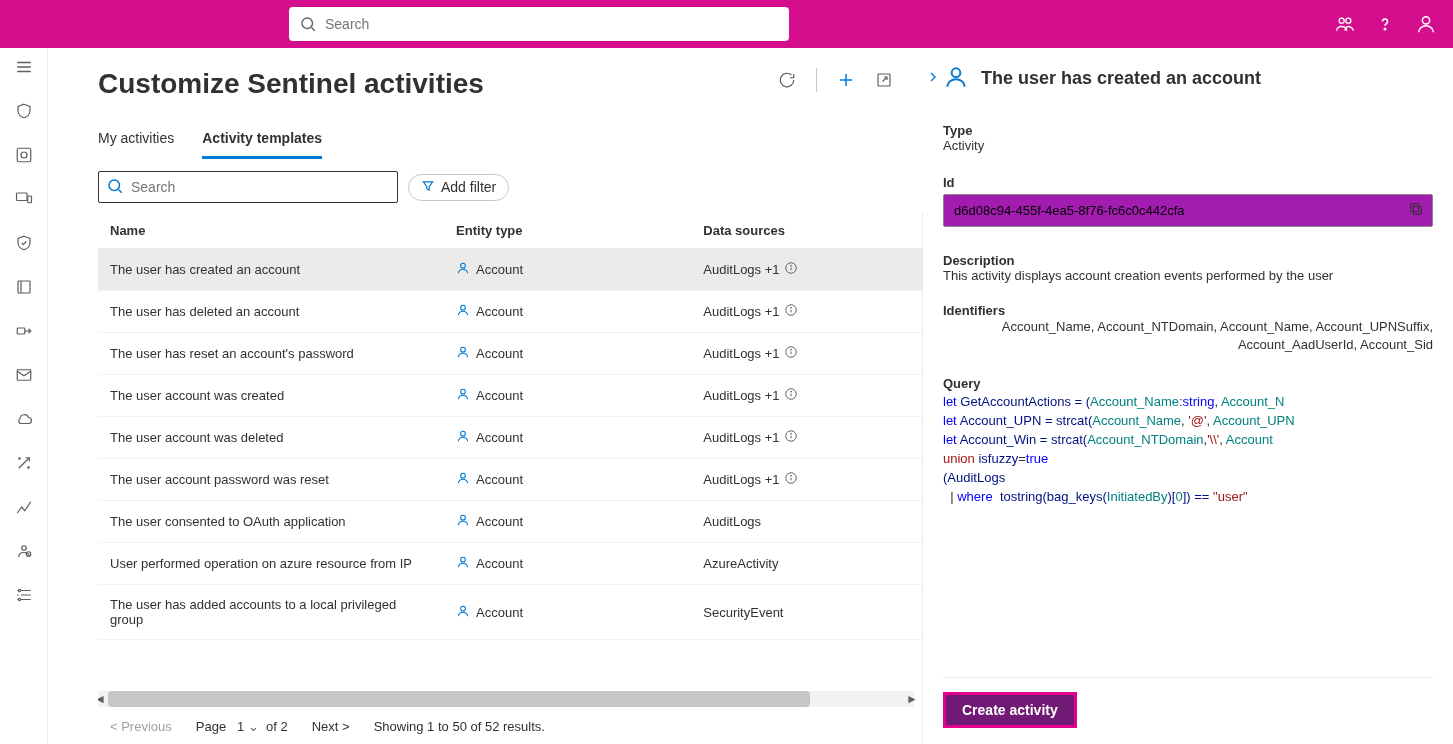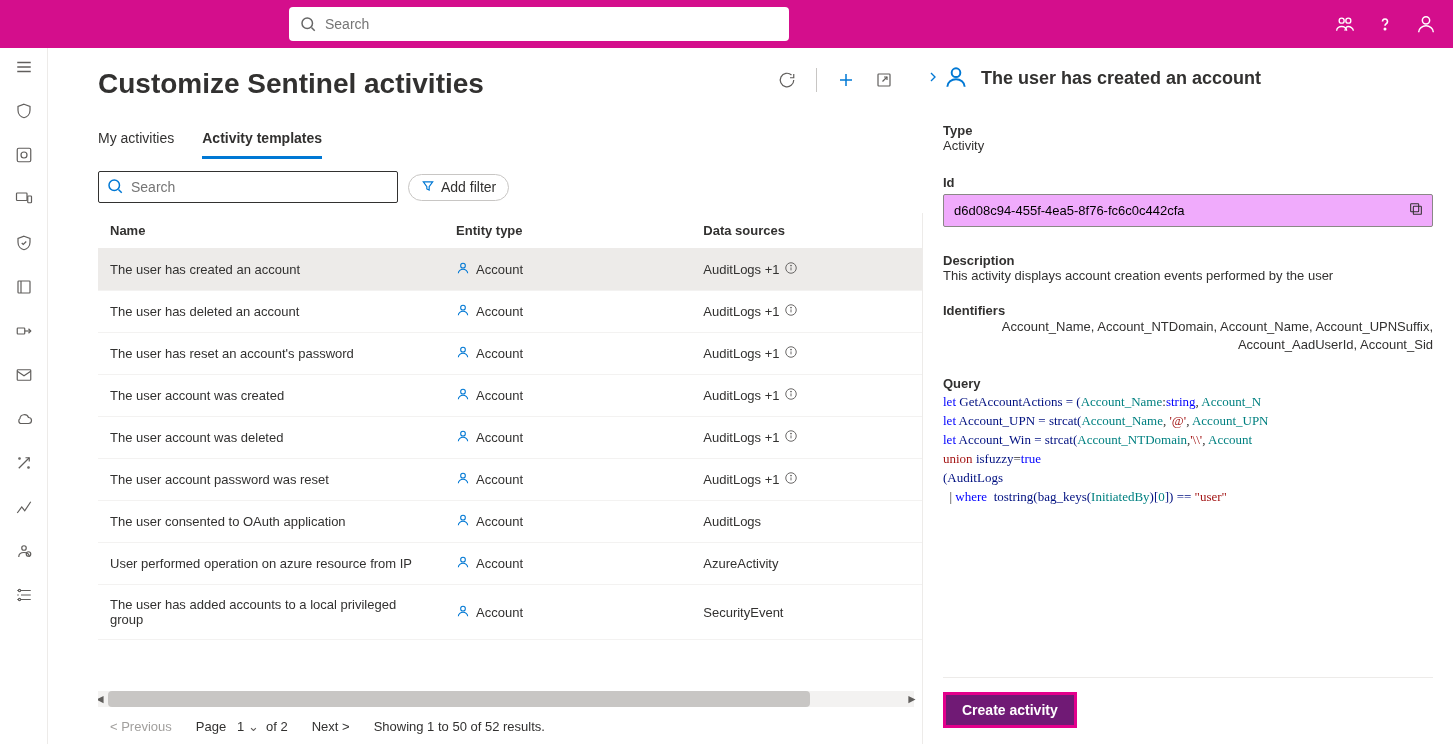--- a/index.html
+++ b/index.html
@@ -46,25 +46,25 @@
 .hscroll .arrow.right { right:-6px; }
 .pager { padding: 10px 12px; display: flex; align-items: center; gap: 24px; font-size: 13px; }
 .pager .muted { color: #a19f9d; }
 .details { width: 530px; padding: 16px 20px 16px 20px; display: flex; flex-direction: column; overflow: hidden; }
 .details-head { display: flex; align-items: center; gap: 12px; margin-bottom: 20px; position: relative; }
 .details-head .chev { color: #0078d4; position: absolute; left: -18px; cursor:pointer; }
 .details-head .u-icon { color: #0078d4; }
 .details-title { font-size: 18px; font-weight: 600; }
 .sect-label { font-weight: 600; font-size: 13px; margin-top: 10px; }
 .sect-val { font-size: 13px; color: #323130; margin-bottom: 6px; }
-.idbox { display: flex; align-items: center; border: 1px solid #8a8886; background: #f0abfc; border-radius: 2px; margin-top: 4px; margin-bottom: 12px; }
+.idbox { display: flex; align-items: center; border: 1px solid #8a8886; background: #a21caf; border-radius: 2px; margin-top: 4px; margin-bottom: 12px; }
 .idbox input { flex: 1; background: transparent; border: none; padding: 8px 10px; font-size: 13px; }
 .idbox .copy { padding: 6px 8px; color: #323130; cursor: pointer; }
 .ident { font-size: 13px; margin-bottom: 12px; line-height: 1.4; text-align: right; }
-.query-box { font-family: Liberation Serif, serif; font-size: 13px; white-space: pre; overflow-x: hidden; line-height: 1.45; border: none; padding-top:2px;}
+.query-box { font-family: Liberation Sans, sans-serif; font-size: 13px; white-space: pre; overflow-x: hidden; line-height: 1.45; border: none; padding-top:2px;}
 .tok-kw { color: #0000ff; }
 .tok-id { color: #008080; }
 .tok-str { color: #a31515; }
 .tok-fn { color: #001080; }
 .details-foot { margin-top: auto; padding-top: 14px; border-top: 1px solid #edebe9; }
 .create-btn { background: #701a75; color: #fff; border: 3px solid #e3008c; padding: 7px 16px; font-size: 14px; cursor: pointer; font-weight: 600; }
 .page-actions svg, .sidebar svg, .header-actions svg { display:block; }
 </style>
 </head>
 <body>

